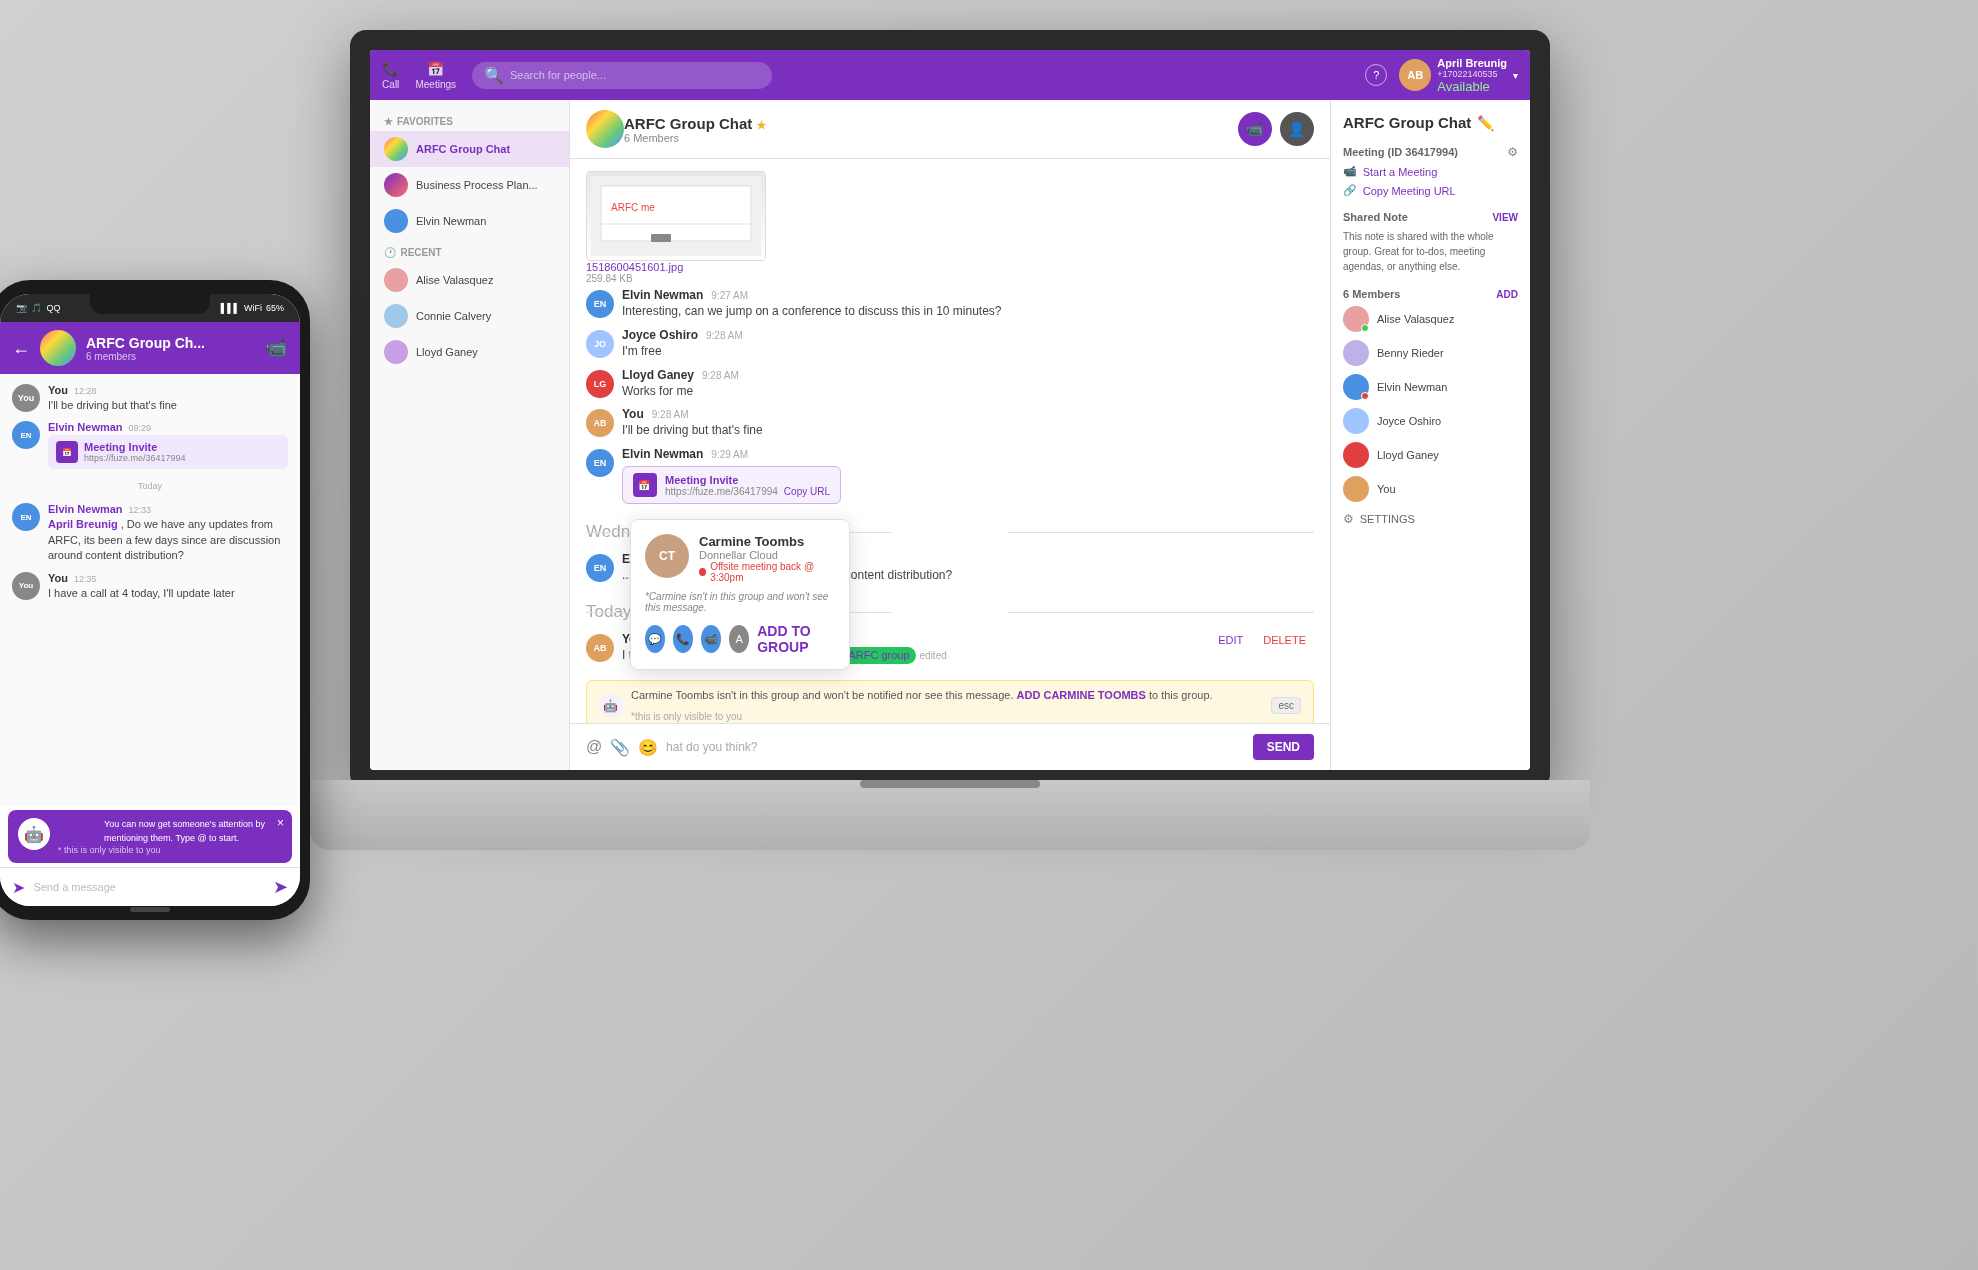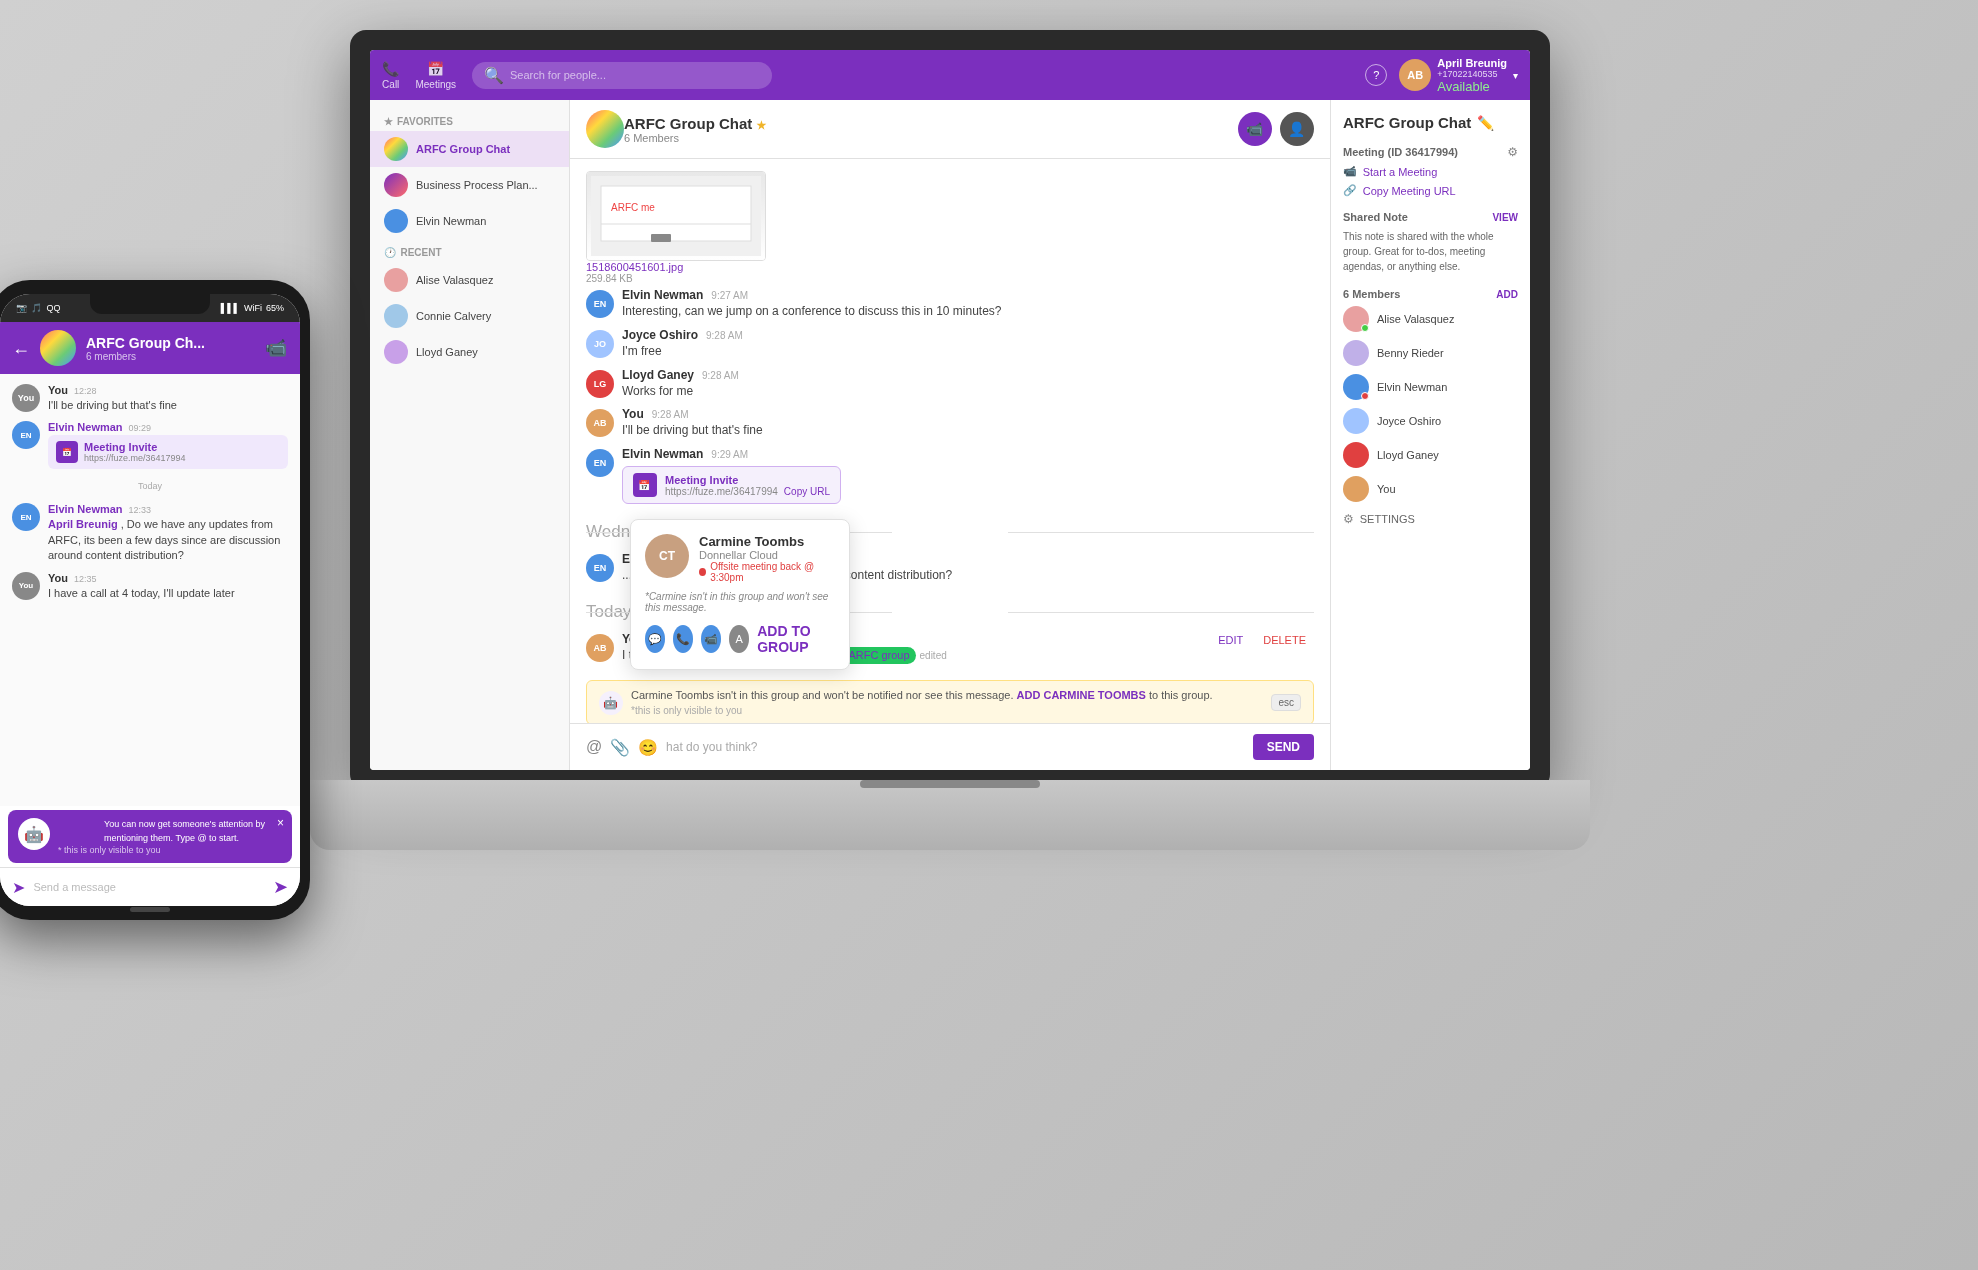--- a/index.html
+++ b/index.html
@@ -389,21 +389,21 @@
       display: flex;
       align-items: center;
       gap: 8px;
     }
     .mention-warning-icon {
       width: 24px; height: 24px; background: #f5f0fc; border-radius: 50%;
       display: flex; align-items: center; justify-content: center;
       font-size: 12px; flex-shrink: 0;
     }
     .mention-warning-link { color: #7B2FBE; cursor: pointer; font-weight: 600; }
-    .mention-only { font-size: 10px; color: #aaa; margin-top: 4px; display: block; }
+    .mention-only { font-size: 10px; color: #aaa; margin-top: 10px; display: block; }
     .esc-btn {
       margin-left: auto;
       background: #eee; border: 1px solid #ddd; border-radius: 4px;
       padding: 2px 6px; font-size: 10px; color: #666; cursor: pointer;
     }
     .edit-btn, .delete-btn {
       font-size: 11px; color: #7B2FBE; cursor: pointer;
       background: none; border: none; padding: 2px 8px;
     }
     .delete-btn { color: #e04040; }

